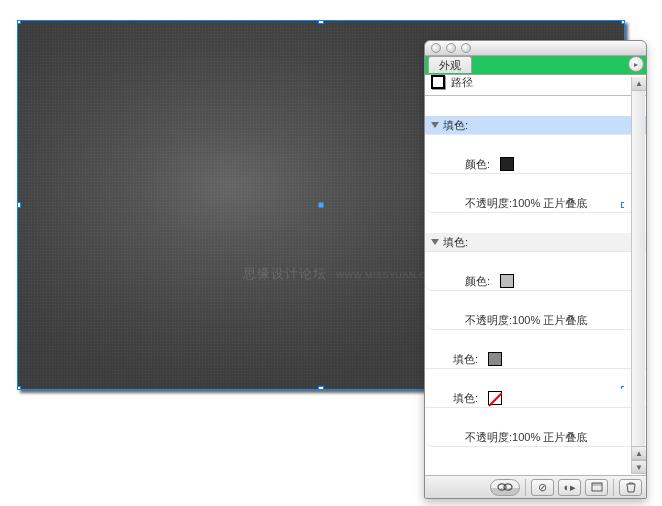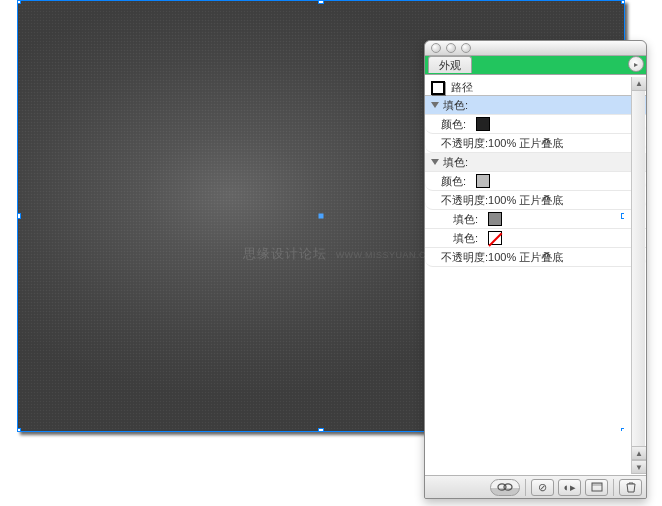--- a/index.html
+++ b/index.html
@@ -9,23 +9,23 @@
     font-size: 11px;
     color: #333;
     width: 662px;
     height: 506px;
     position: relative;
     overflow: hidden;
   }
   .canvas-area {
     position: absolute;
     left: 17px;
-    top: 0;
+    top: 20px;
     width: 608px;
-    height: 432px;
+    height: 370px;
     background: radial-gradient(ellipse 300px 200px at 35% 45%, #666 0%, #555 30%, #464646 70%, #3e3e3e 100%);
     border: 1px solid #0a84ff;
     box-shadow: 3px 3px 3px rgba(0,0,0,0.6);
     overflow: hidden;
   }
   .canvas-area::after {
     content: "";
     position: absolute;
     inset: 0;
     background-image:
@@ -140,21 +140,21 @@
     align-items: center;
     justify-content: center;
     font-size: 8px;
     color: #666;
   }
   .type-row {
     height: 21px;
     background: #fff;
     border-bottom: 1px solid #bdbdbd;
     display: flex;
-    align-items: flex-end;
+    align-items: flex-start;
     padding: 0 6px;
     gap: 6px;
   }
   .type-sw {
     width: 14px;
     height: 14px;
     border: 2px solid #000;
     background: #fff;
     box-shadow: 1px 1px 0 rgba(0,0,0,0.4);
   }
@@ -163,33 +163,34 @@
     background: #fff;
     overflow: auto;
   }
   .row {
     height: 19px;
     display: flex;
     align-items: center;
     border-bottom: 1px solid #e8e8e8;
     padding: 0 6px;
     position: relative;
+    margin-top: 20px;
   }
   .row.header { background: #c6defa; }
   .row.header2 { background: #f1f1f1; }
   .disclosure {
     width: 0;
     height: 0;
     border-left: 4px solid transparent;
     border-right: 4px solid transparent;
     border-top: 6px solid #707070;
     margin-right: 4px;
   }
   .lbl { flex: 0 0 auto; }
-  .ind1 { padding-left: 16px; border-radius: 8px; }
+  .ind1 { padding-left: 40px; border-radius: 8px; }
   .ind2 { padding-left: 28px; }
   .sw {
     width: 14px;
     height: 14px;
     border: 1px solid #000;
     margin-left: 10px;
   }
   .sw.none {
     background: #fff;
     position: relative;

